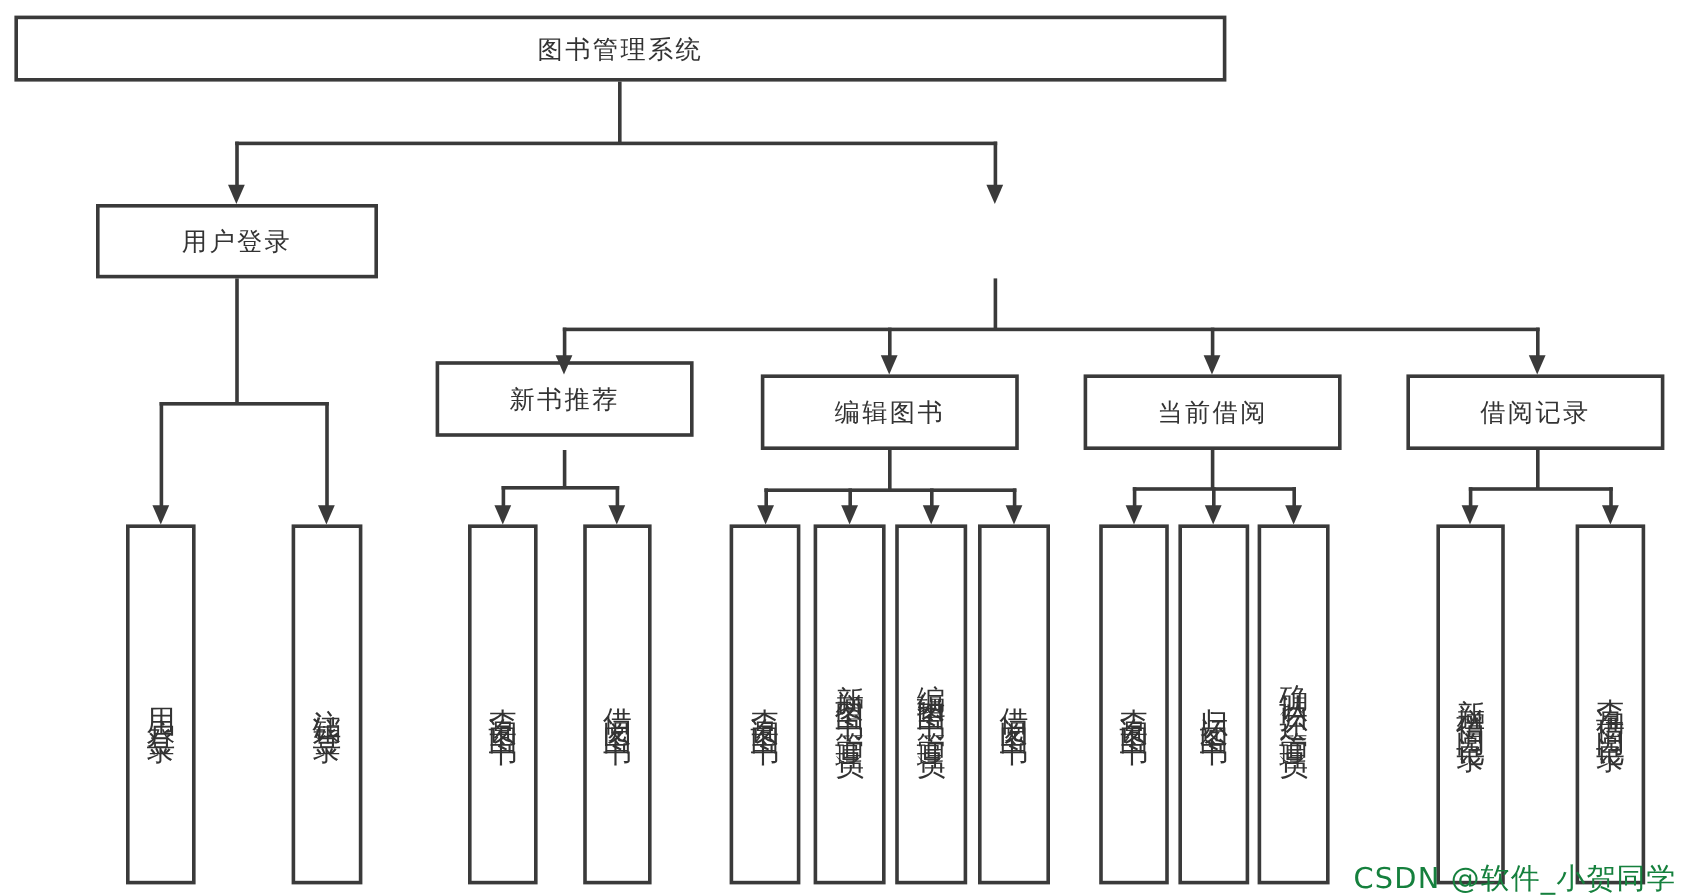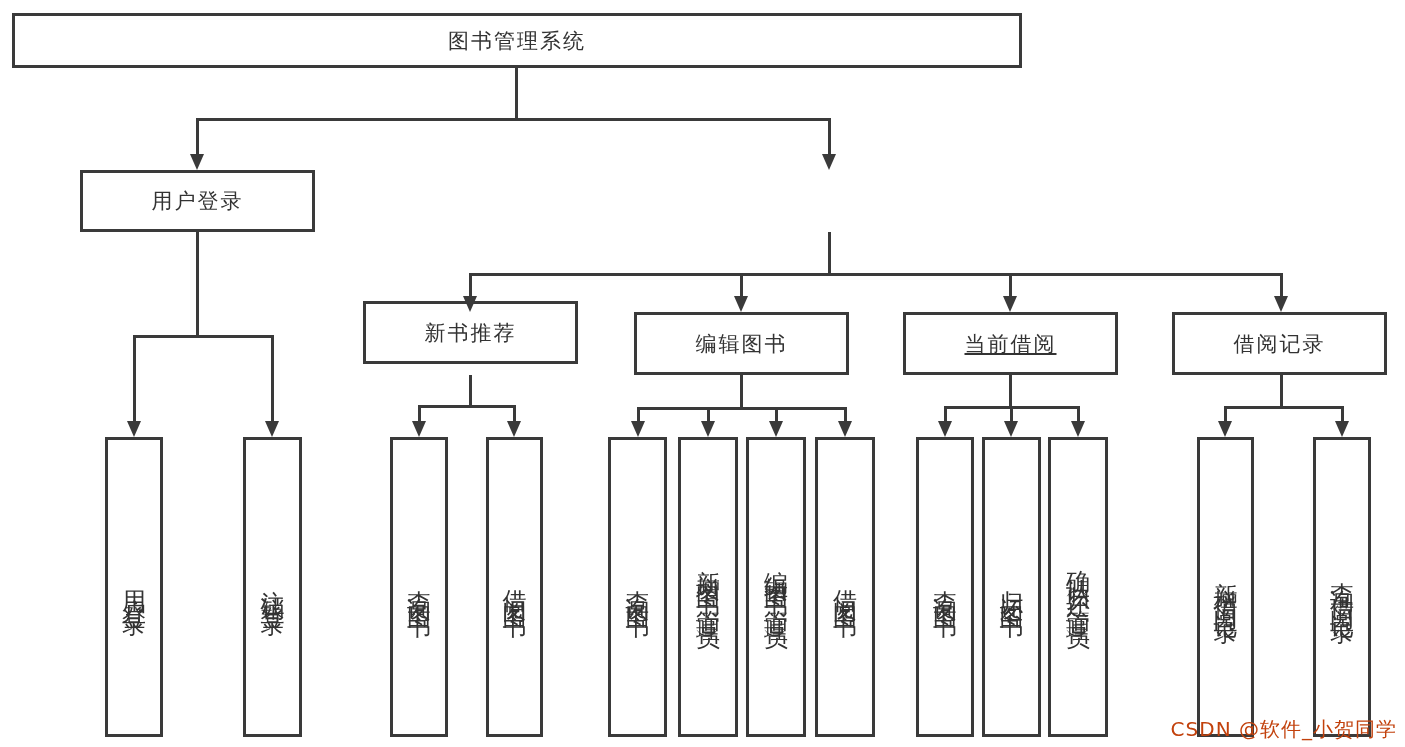--- a/index.html
+++ b/index.html
@@ -49,22 +49,22 @@
     width: 0;
     height: 0;
     border-left: 7px solid transparent;
     border-right: 7px solid transparent;
     border-top: 16px solid #3a3a3a;
   }
   .watermark {
     position: absolute;
     top: 716px;
     right: 8px;
-    font-size: 20px;
-    color: #c2410c;
+    font-size: 24px;
+    color: #15803d;
     letter-spacing: 1px;
     white-space: nowrap;
   }
 </style>
 </head>
 <body>
 
 <div class="canvas">
 
   <div class="box h" style="left:12px; top:13px; width:1010px; height:55px;">
@@ -74,21 +74,21 @@
   <div class="box h" style="left:80px; top:170px; width:235px; height:62px;">
     <span>用户登录</span>
   </div>
 
   <div class="box h" style="left:363px; top:301px; width:215px; height:63px;">
     <span>新书推荐</span>
   </div>
   <div class="box h" style="left:634px; top:312px; width:215px; height:63px;">
     <span>编辑图书</span>
   </div>
-  <div class="box h" style="left:903px; top:312px; width:215px; height:63px;text-decoration:underline;">
+  <div class="box h" style="left:903px; top:312px; width:215px; height:63px;">
     <span>当前借阅</span>
   </div>
   <div class="box h" style="left:1172px; top:312px; width:215px; height:63px;">
     <span>借阅记录</span>
   </div>
 
   <div class="box v" style="left:105px; top:437px; width:58px; height:300px;">
     <span>用户登录</span>
   </div>
   <div class="box v" style="left:243px; top:437px; width:59px; height:300px;">

